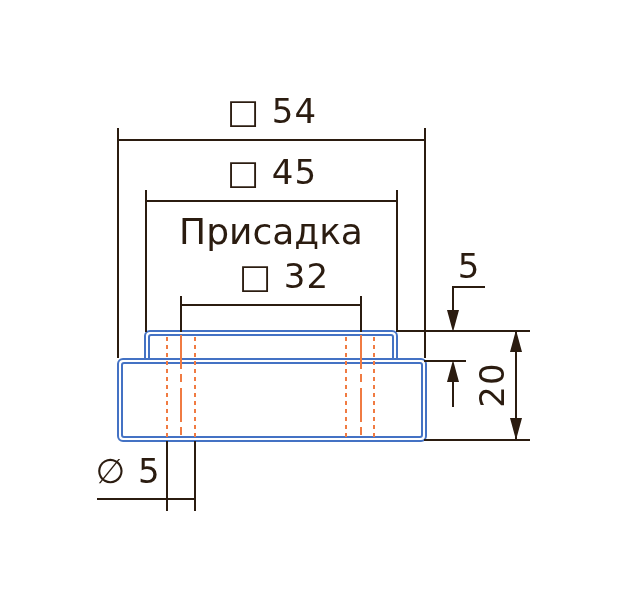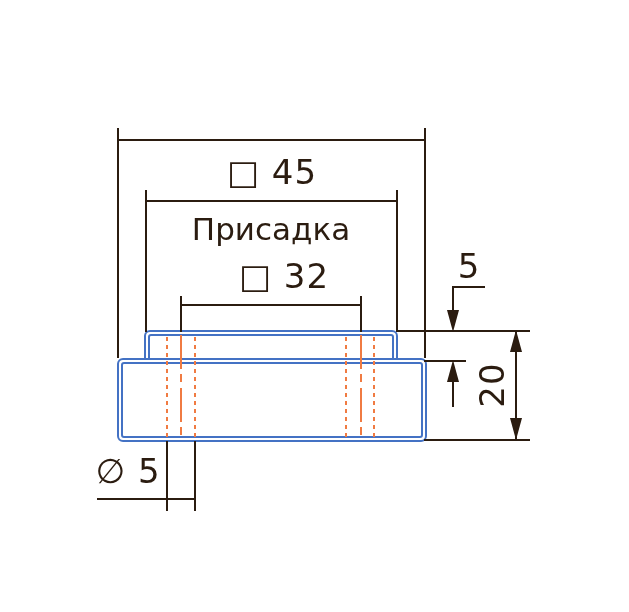--- a/index.html
+++ b/index.html
@@ -28,21 +28,21 @@
     background:repeating-linear-gradient(to bottom,var(--hole-lines) 0 4px,transparent 4px 8px);}
   .center-line{position:absolute;width:2px;
     background:repeating-linear-gradient(to bottom,var(--hole-lines) 0 34px,transparent 34px 39px,var(--hole-lines) 39px 47px,transparent 47px 53px);}
   
   .arr{position:absolute;width:0;height:0;}
   .arr.down{border-left:6px solid transparent;border-right:6px solid transparent;border-top:22px solid var(--line);}
   .arr.up{border-left:6px solid transparent;border-right:6px solid transparent;border-bottom:22px solid var(--line);}
   
   .dim-text{position:absolute;font-size:34px;line-height:1;white-space:nowrap;transform:translateX(-50%);letter-spacing:1px;}
   .dim-text.rot{transform:translate(-50%,-50%) rotate(-90deg);}
-  .note-text{position:absolute;font-size:31px;line-height:1;white-space:nowrap;transform:translateX(-50%);}
+  .note-text{position:absolute;font-size:36px;line-height:1;white-space:nowrap;transform:translateX(-50%);}
 </style>
 </head>
 <body>
 
 <div class="canvas">
 
   <div class="part" style="left:144px;top:330px;width:254px;height:35px;">
     <div class="inner"></div>
   </div>
   <div class="part" style="left:117px;top:358px;width:310px;height:84px;">
@@ -52,20 +52,21 @@
   <div class="hidden-line" style="left:166px;top:337px;height:100px;"></div>
   <div class="hidden-line" style="left:194px;top:337px;height:100px;"></div>
   <div class="center-line" style="left:180px;top:335px;height:106px;"></div>
   <div class="hidden-line" style="left:345px;top:337px;height:100px;"></div>
   <div class="hidden-line" style="left:373px;top:337px;height:100px;"></div>
   <div class="center-line" style="left:360px;top:335px;height:106px;"></div>
 
   <div class="hline" style="left:118px;top:139px;width:308px;"></div>
   <div class="vline" style="left:117px;top:128px;height:230px;"></div>
   <div class="vline" style="left:424px;top:128px;height:230px;"></div>
+  <div class="dim-text" style="left:272px;top:94px;">□ 54</div>
 
   <div class="hline" style="left:146px;top:200px;width:252px;"></div>
   <div class="vline" style="left:145px;top:190px;height:142px;"></div>
   <div class="vline" style="left:396px;top:190px;height:142px;"></div>
   <div class="dim-text" style="left:272px;top:155px;">□ 45</div>
 
   <div class="note-text" style="left:271px;top:214px;">Присадка</div>
 
   <div class="hline" style="left:181px;top:304px;width:181px;"></div>
   <div class="vline" style="left:180px;top:296px;height:36px;"></div>

